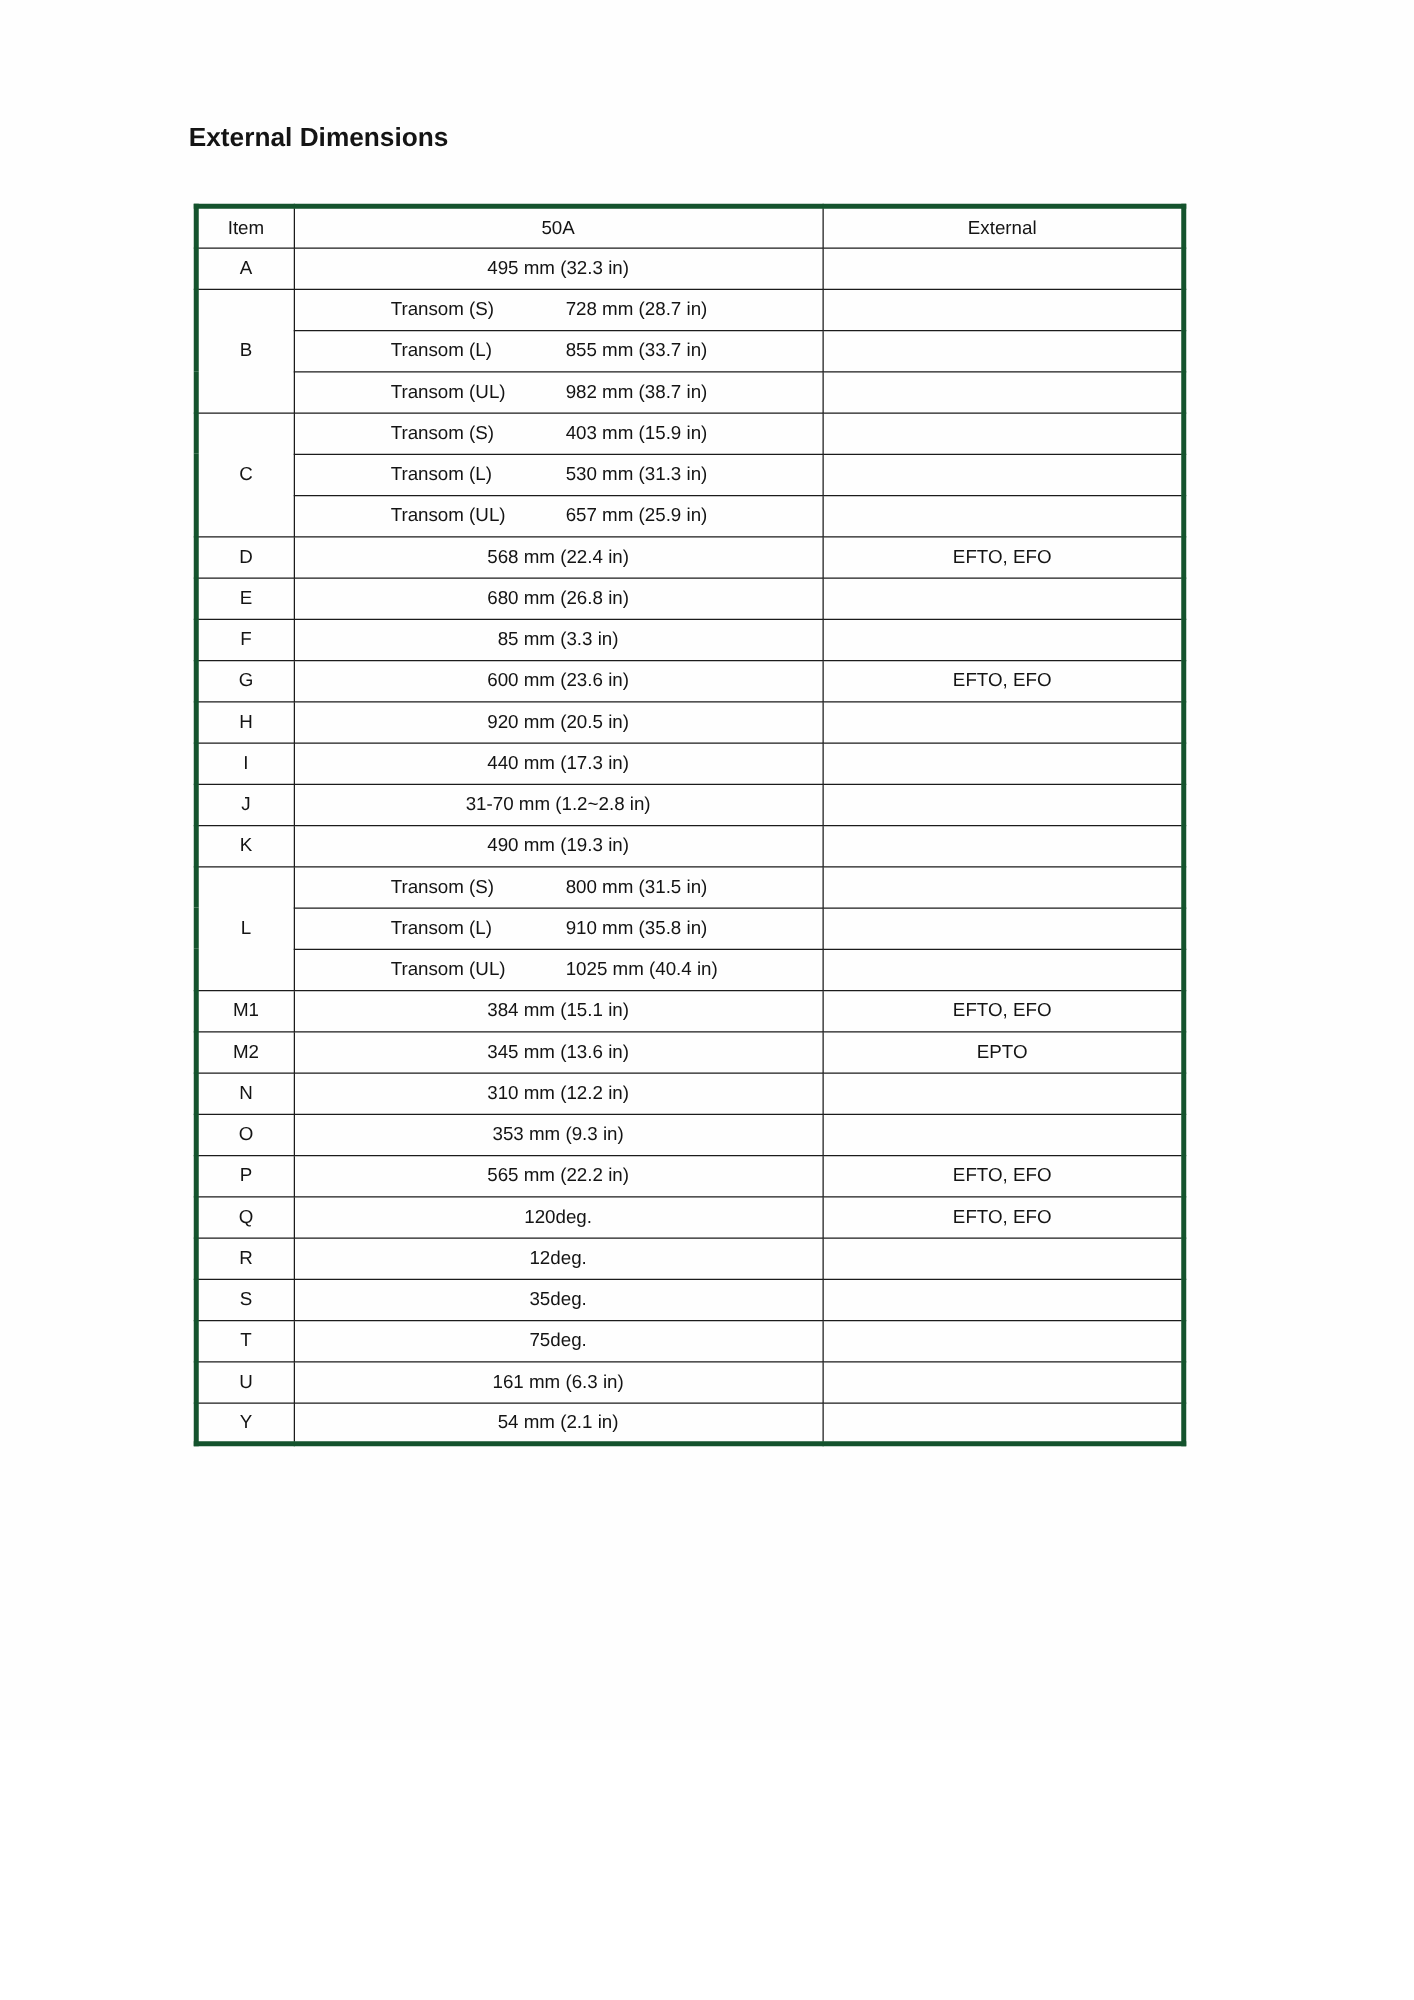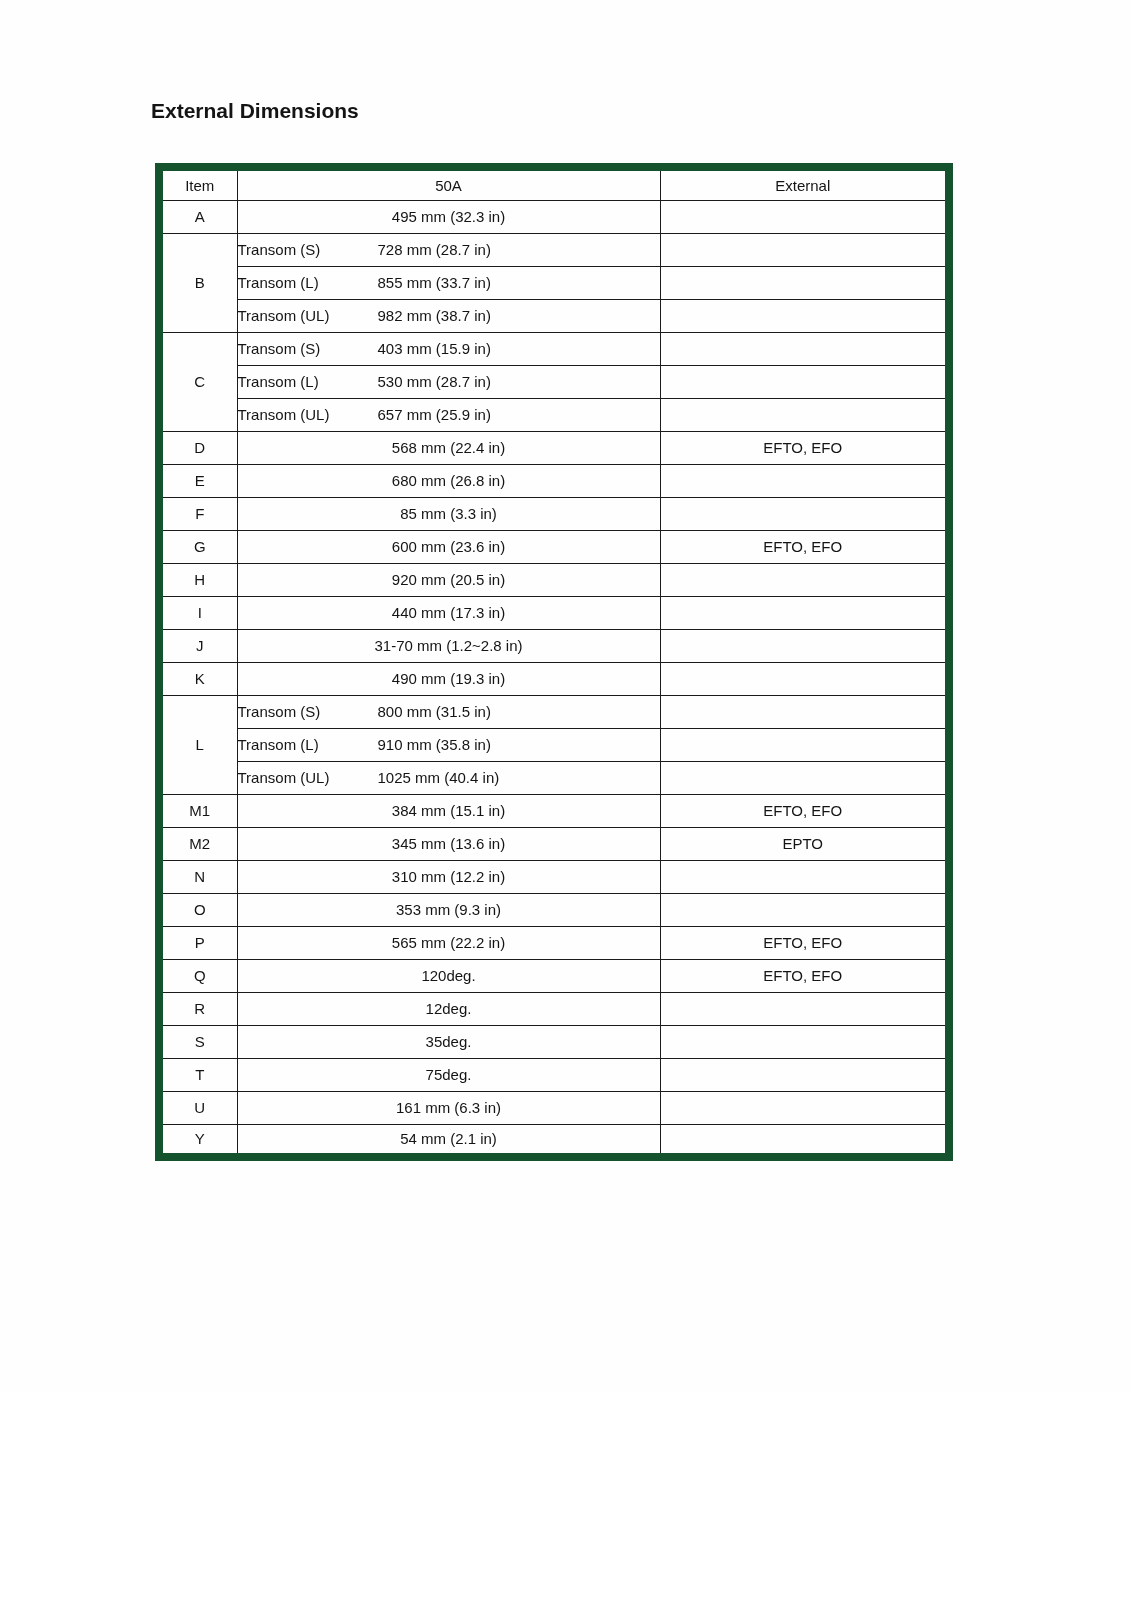--- a/index.html
+++ b/index.html
@@ -20,35 +20,36 @@
     font-size: 21px;
     font-weight: bold;
   }
   .dim-table {
     position: absolute;
     top: 163px;
     left: 155px;
     width: 790px;
     border-collapse: collapse;
     table-layout: fixed;
-    border: 8px solid #14532d;
+    border: 4px solid #14532d;
   }
   .dim-table th, .dim-table td {
     border: 1px solid #1b1b1b;
     height: 33px;
     font-size: 15px;
     font-weight: normal;
     text-align: center;
     vertical-align: middle;
     padding: 0;
     overflow: hidden;
     white-space: nowrap;
   }
   .dim-table td.value-cell.subrow {
     text-align: left;
+    padding-left: 77px;
   }
   .sub-label {
     display: inline-block;
     width: 140px;
   }
   .footer {
     position: absolute;
     top: 1485px;
     left: 0;
     width: 100%;
@@ -93,21 +94,21 @@
         <tr>
           <td class="value-cell subrow"><span class="sub-label">Transom (UL)</span><span class="sub-value">982 mm (38.7 in)</span></td>
           <td class="remarks-cell"></td>
         </tr>
         <tr>
           <td class="item-cell" rowspan="3">C</td>
           <td class="value-cell subrow"><span class="sub-label">Transom (S)</span><span class="sub-value">403 mm (15.9 in)</span></td>
           <td class="remarks-cell"></td>
         </tr>
         <tr>
-          <td class="value-cell subrow"><span class="sub-label">Transom (L)</span><span class="sub-value">530 mm (28.7 in)</span></td>
+          <td class="value-cell subrow"><span class="sub-label">Transom (L)</span><span class="sub-value">530 mm (31.3 in)</span></td>
           <td class="remarks-cell"></td>
         </tr>
         <tr>
           <td class="value-cell subrow"><span class="sub-label">Transom (UL)</span><span class="sub-value">657 mm (25.9 in)</span></td>
           <td class="remarks-cell"></td>
         </tr>
         <tr>
           <td class="item-cell">D</td>
           <td class="value-cell">568 mm (22.4 in)</td>
           <td class="remarks-cell">EFTO, EFO</td>

